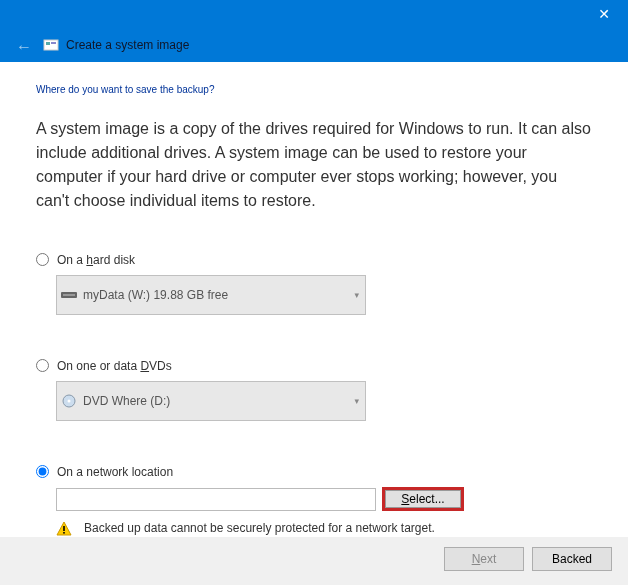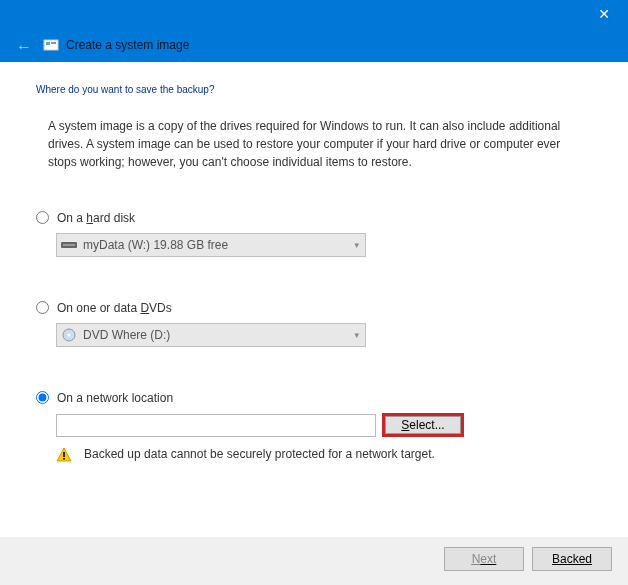--- a/index.html
+++ b/index.html
@@ -71,24 +71,23 @@
       overflow: hidden;
     }
     .heading {
       color: #003399;
       font-size: 10px;
       font-weight: 400;
       margin-bottom: 22px;
     }
     .description {
       color: #333;
-      font-size: 12px;
+      font-size: 16px;
       line-height: 1.5;
       margin-bottom: 40px;
-      margin-left: 12px;
     }
     .option-group {
       margin-bottom: 44px;
     }
     .option-group.network {
       margin-bottom: 10px;
     }
     .radio-row {
       display: flex;
       align-items: flex-start;
@@ -100,21 +99,21 @@
       height: 13px;
     }
     .radio-row label {
       font-size: 12px;
       color: #333;
     }
     .underline { text-decoration: underline; }
     .combo {
       margin-left: 20px;
       width: 310px;
-      height: 24px;
+      height: 40px;
       background: #e8e8e8;
       border: 1px solid #c0c0c0;
       display: flex;
       align-items: center;
       padding: 0 4px;
       position: relative;
       font-size: 12px;
       color: #555;
     }
     .combo .drive-icon {
@@ -174,21 +173,20 @@
       font-size: 12px;
       color: #333;
     }
     .footer {
       border-top: 0;
       padding: 10px 16px 14px 16px;
       display: flex;
       justify-content: flex-end;
       gap: 8px;
       background: #f0f0f0;
-      text-decoration: underline;
     }
     .footer button {
       width: 80px;
       height: 24px;
       background: #e1e1e1;
       border: 1px solid #adadad;
       font-size: 12px;
       cursor: pointer;
     }
     .footer button.disabled {

